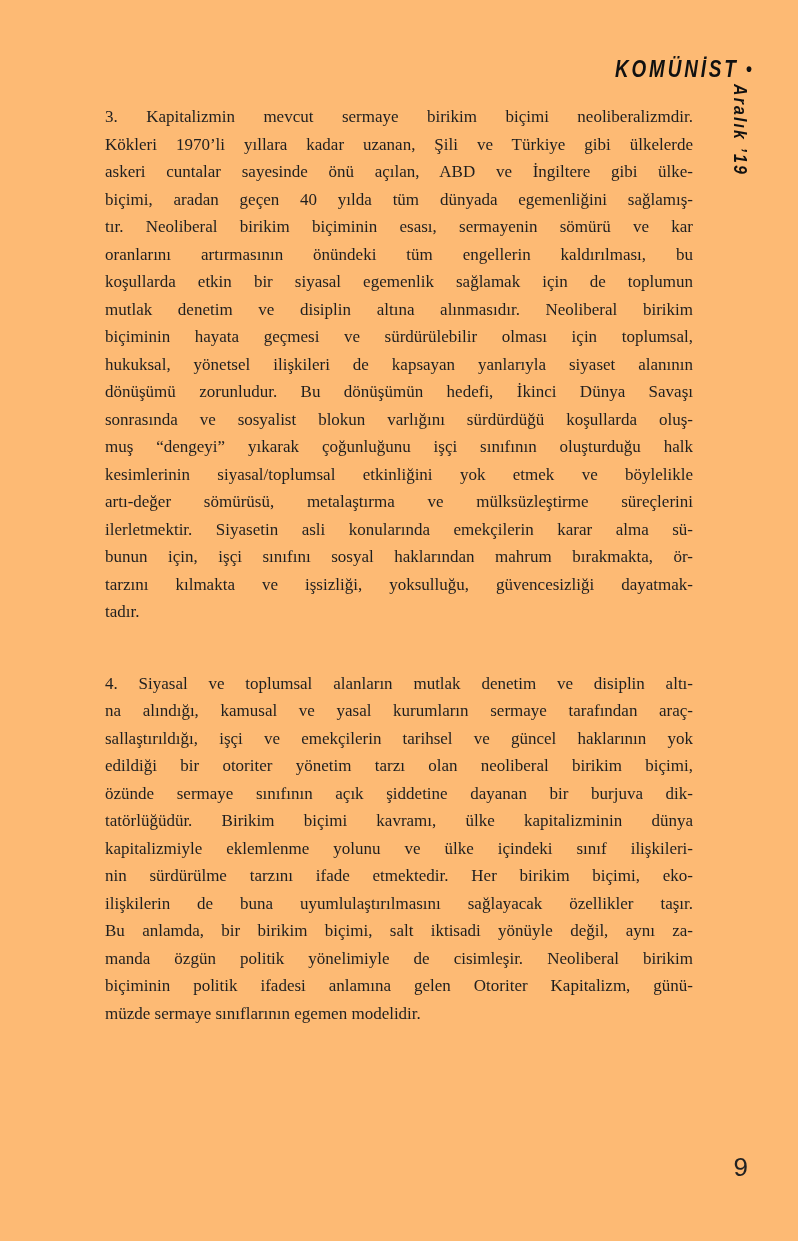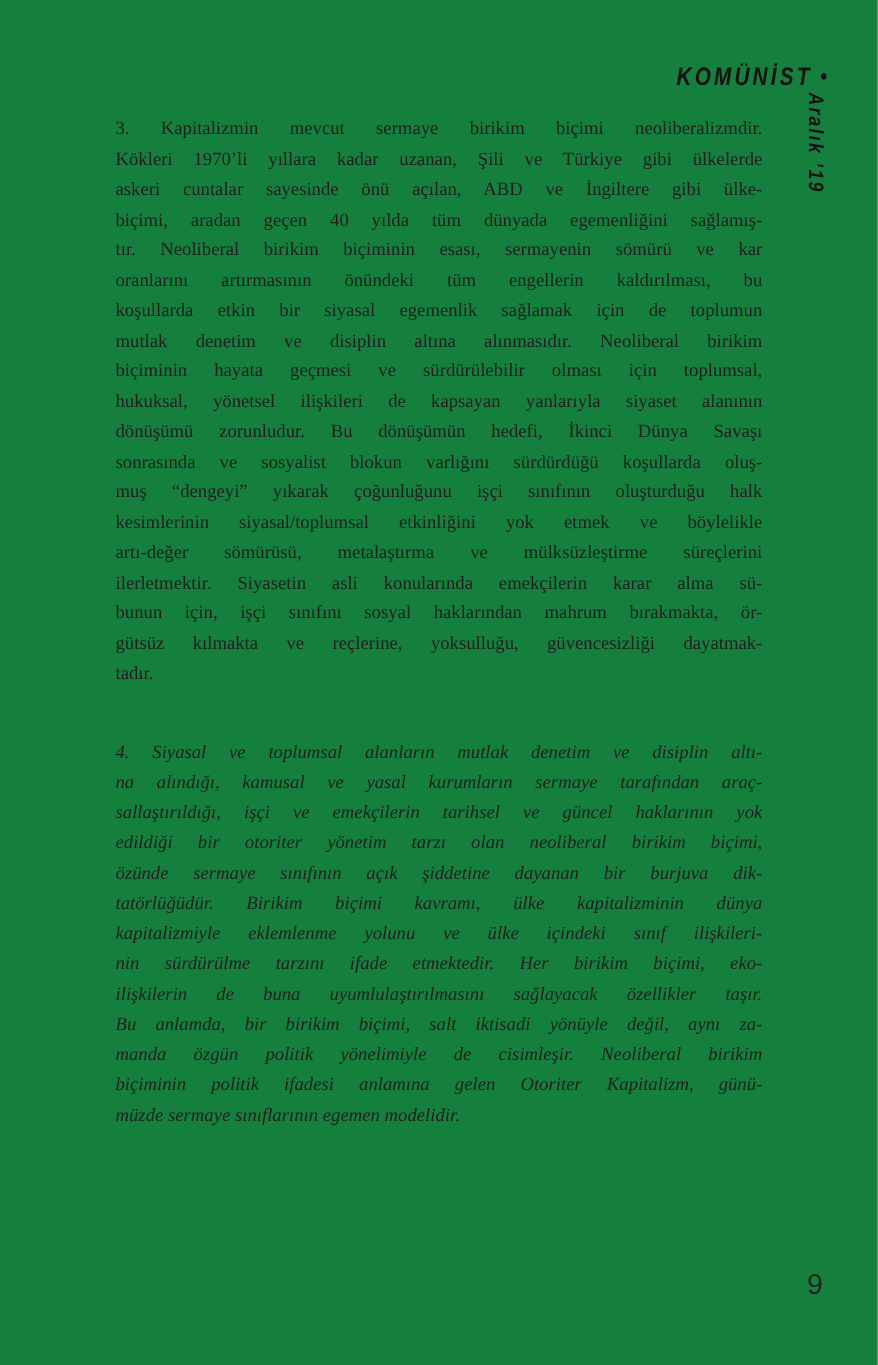--- a/index.html
+++ b/index.html
@@ -1,20 +1,20 @@
 <!DOCTYPE html>
 <html><head>
 <meta charset="utf-8">
 <style>
   html, body { margin: 0; padding: 0; background: #e8e8e8; }
   .page {
     position: relative;
     width: 798px;
     height: 1241px;
-    background: #15803d;
+    background: #fdba74;
     font-family: "Liberation Serif", serif;
     color: #1f1f1f;
     overflow: hidden;
     margin: 0 auto;
   }
   
   .header {
     position: absolute;
     top: 56px;
     right: 46px;
@@ -53,21 +53,21 @@
   
   .body-block {
     position: absolute;
     left: 105px;
     top: 103px;
     width: 588px;
     font-size: 17px;
     line-height: 27.5px;
   }
   .para { margin: 0; }
-  .para-gap { margin-top: 44px; font-style: italic; }
+  .para-gap { margin-top: 44px; }
   .line {
     text-align: justify;
     text-align-last: justify;
     white-space: normal;
     height: 27.5px;
     overflow: visible;
   }
   .line.last {
     text-align-last: left;
   }
@@ -105,21 +105,21 @@
         <div class="line">mutlak denetim ve disiplin altına alınmasıdır. Neoliberal birikim</div>
         <div class="line">biçiminin hayata geçmesi ve sürdürülebilir olması için toplumsal,</div>
         <div class="line">hukuksal, yönetsel ilişkileri de kapsayan yanlarıyla siyaset alanının</div>
         <div class="line">dönüşümü zorunludur. Bu dönüşümün hedefi, İkinci Dünya Savaşı</div>
         <div class="line">sonrasında ve sosyalist blokun varlığını sürdürdüğü koşullarda oluş-</div>
         <div class="line">muş “dengeyi” yıkarak çoğunluğunu işçi sınıfının oluşturduğu halk</div>
         <div class="line">kesimlerinin siyasal/toplumsal etkinliğini yok etmek ve böylelikle</div>
         <div class="line">artı-değer sömürüsü, metalaştırma ve mülksüzleştirme süreçlerini</div>
         <div class="line">ilerletmektir. Siyasetin asli konularında emekçilerin karar alma sü-</div>
         <div class="line">bunun için, işçi sınıfını sosyal haklarından mahrum bırakmakta, ör-</div>
-        <div class="line">gütsüz kılmakta ve reçlerine, yoksulluğu, güvencesizliği dayatmak-</div>
+        <div class="line">tarzını kılmakta ve işsizliği, yoksulluğu, güvencesizliği dayatmak-</div>
         <div class="line last">tadır.</div>
       </div>
     <div class="para para-gap">
         <div class="line">4. Siyasal ve toplumsal alanların mutlak denetim ve disiplin altı-</div>
         <div class="line">na alındığı, kamusal ve yasal kurumların sermaye tarafından araç-</div>
         <div class="line">sallaştırıldığı, işçi ve emekçilerin tarihsel ve güncel haklarının yok</div>
         <div class="line">edildiği bir otoriter yönetim tarzı olan neoliberal birikim biçimi,</div>
         <div class="line">özünde sermaye sınıfının açık şiddetine dayanan bir burjuva dik-</div>
         <div class="line">tatörlüğüdür. Birikim biçimi kavramı, ülke kapitalizminin dünya</div>
         <div class="line">kapitalizmiyle eklemlenme yolunu ve ülke içindeki sınıf ilişkileri-</div>

